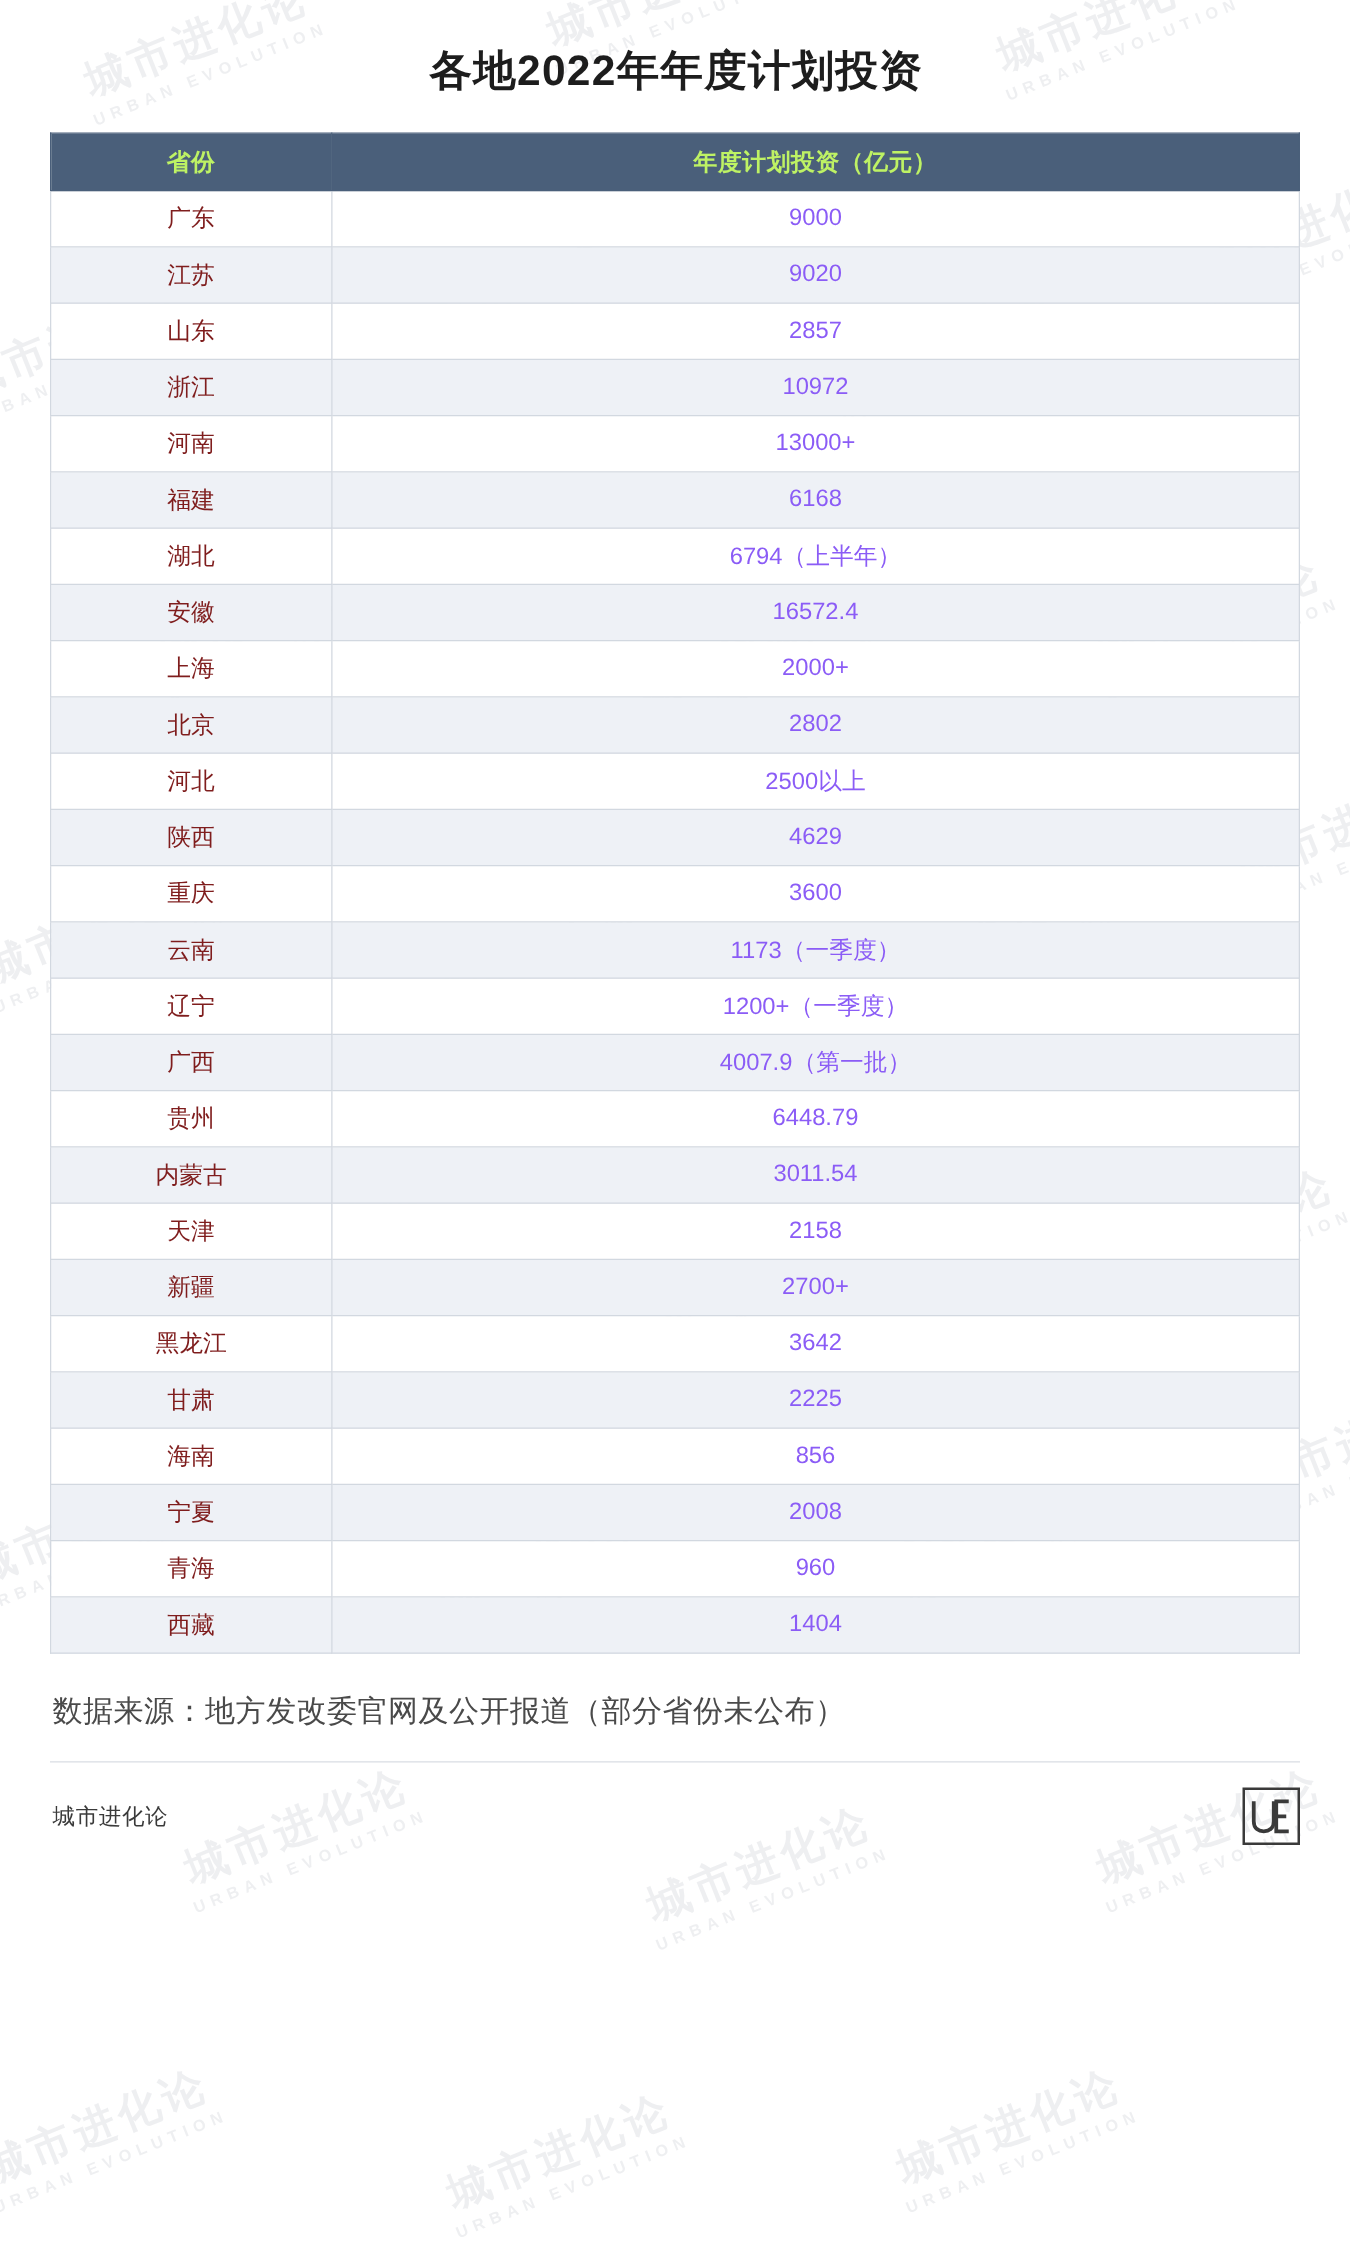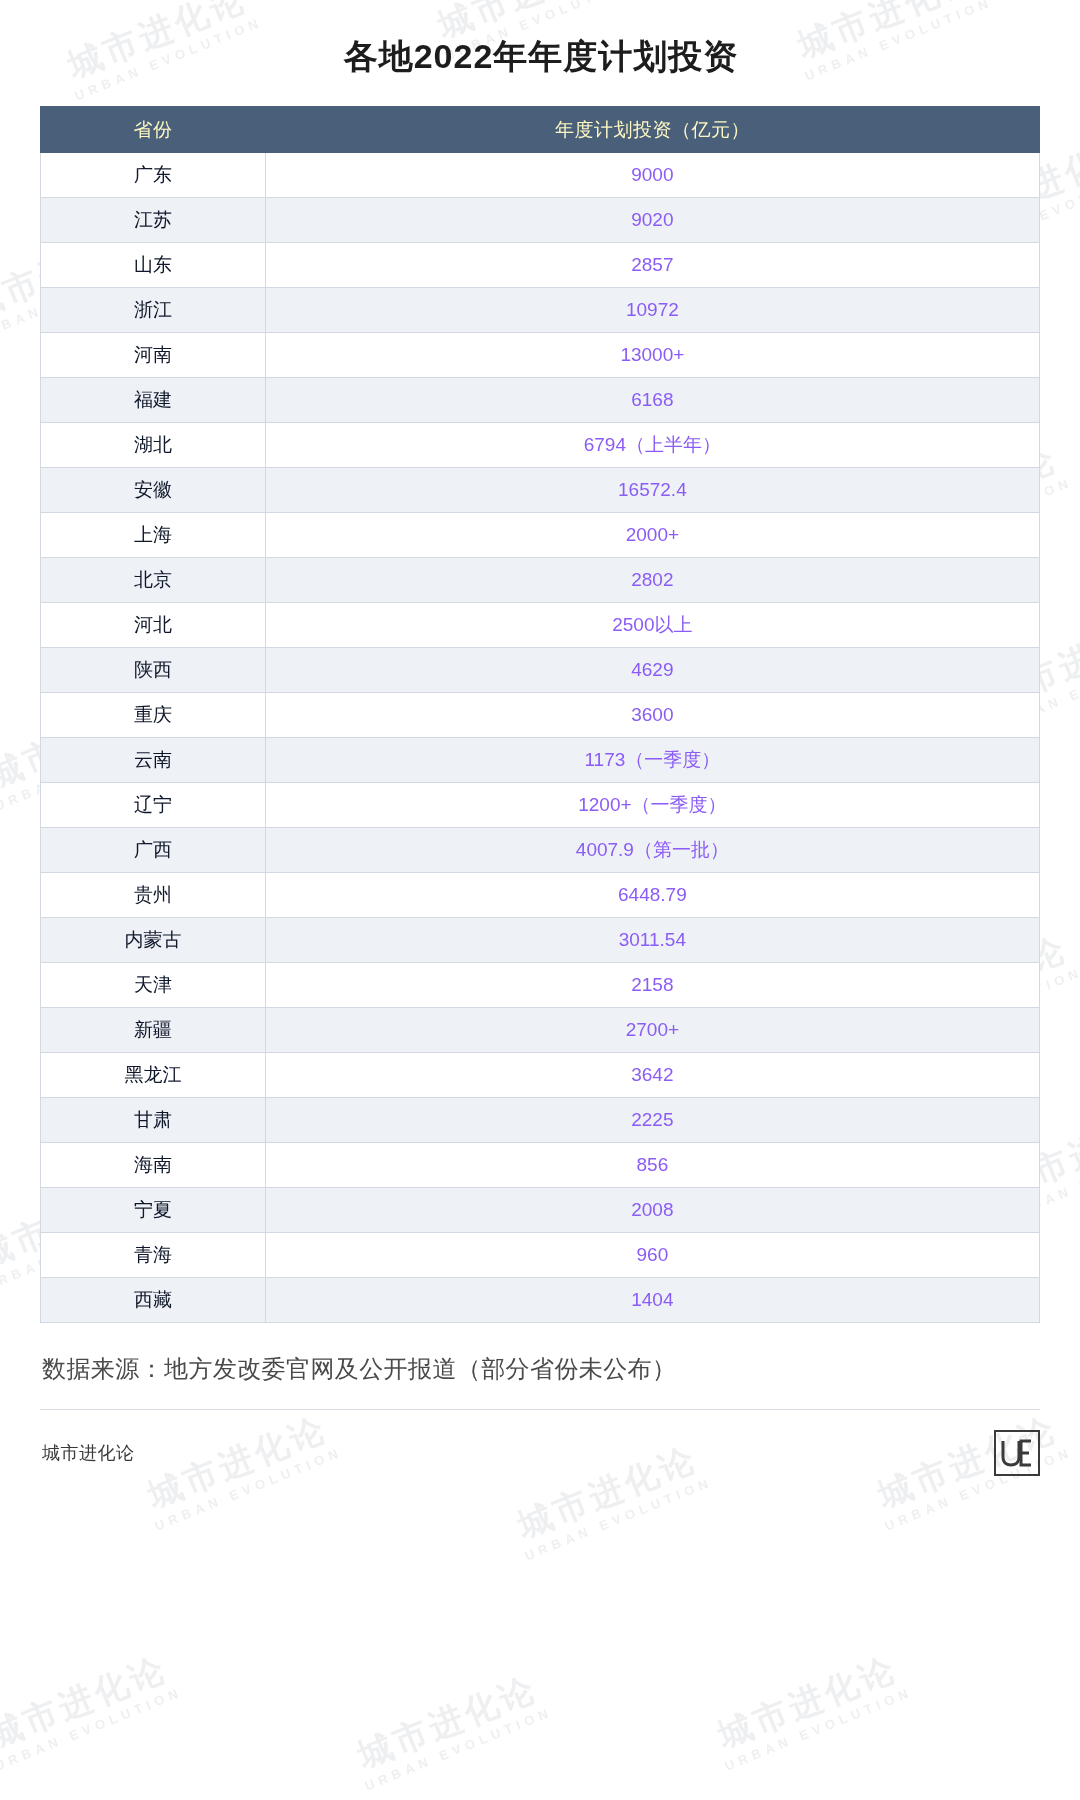--- a/index.html
+++ b/index.html
@@ -69,37 +69,37 @@
   table.data-table td {
     border: 1px solid #d2d8e0;
     text-align: center;
     font-size: 19px;
     height: 44px;
     padding: 0;
     font-weight: 400;
   }
   table.data-table thead th {
     background: #4a5f7a;
-    color: #fef9c3;
-    font-weight: 400;
+    color: #bef264;
+    font-weight: 700;
     font-size: 19px;
     height: 45px;
     border-color: #4a5f7a;
     letter-spacing: 0.5px;
   }
   table.data-table col.c1 { width: 22.5%; }
   table.data-table col.c2 { width: 77.5%; }
   table.data-table tbody tr:nth-child(odd) td {
     background: #ffffff;
   }
   table.data-table tbody tr:nth-child(even) td {
     background: #eef1f6;
   }
   table.data-table tbody td.province {
-    color: #0f172a;
+    color: #7f1d1d;
   }
   table.data-table tbody td.value {
     color: #8b5cf6;
   }
   .source-row {
     margin-top: 30px;
     font-size: 24px;
     color: #4a4a4a;
     letter-spacing: 0.4px;
     padding-left: 2px;

